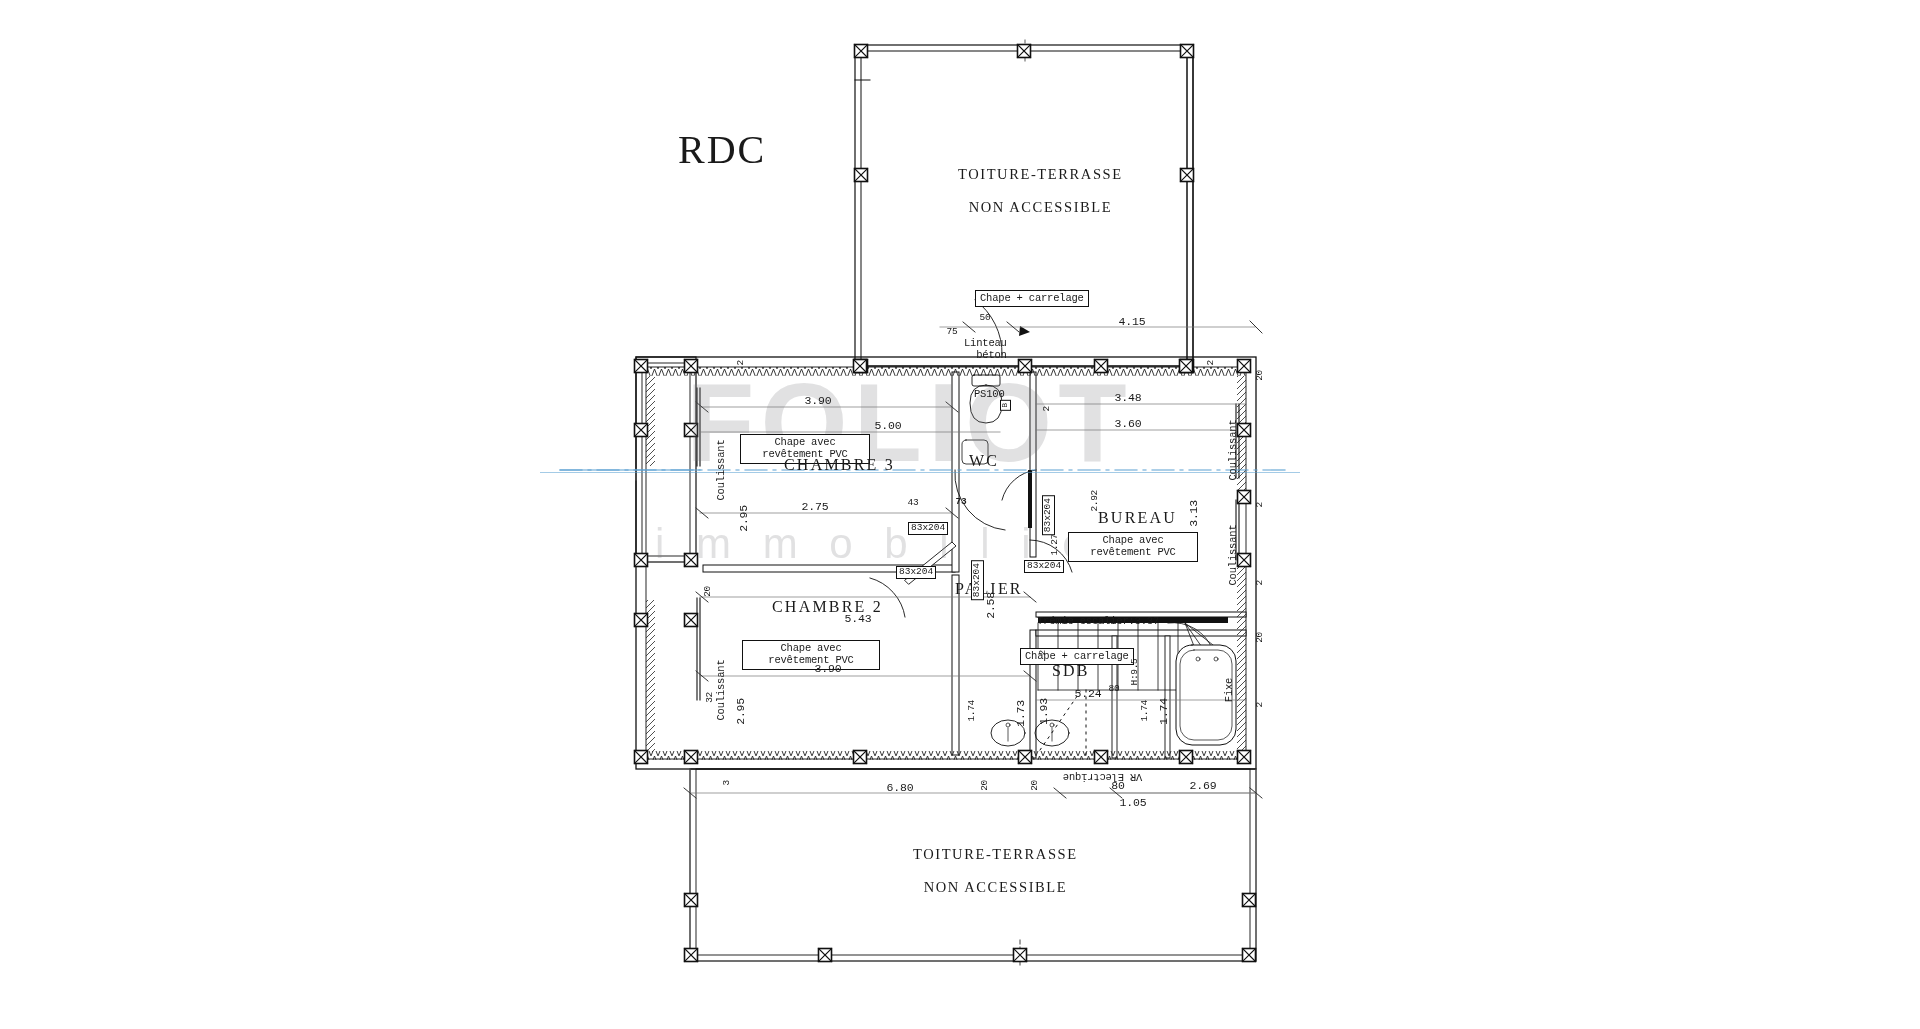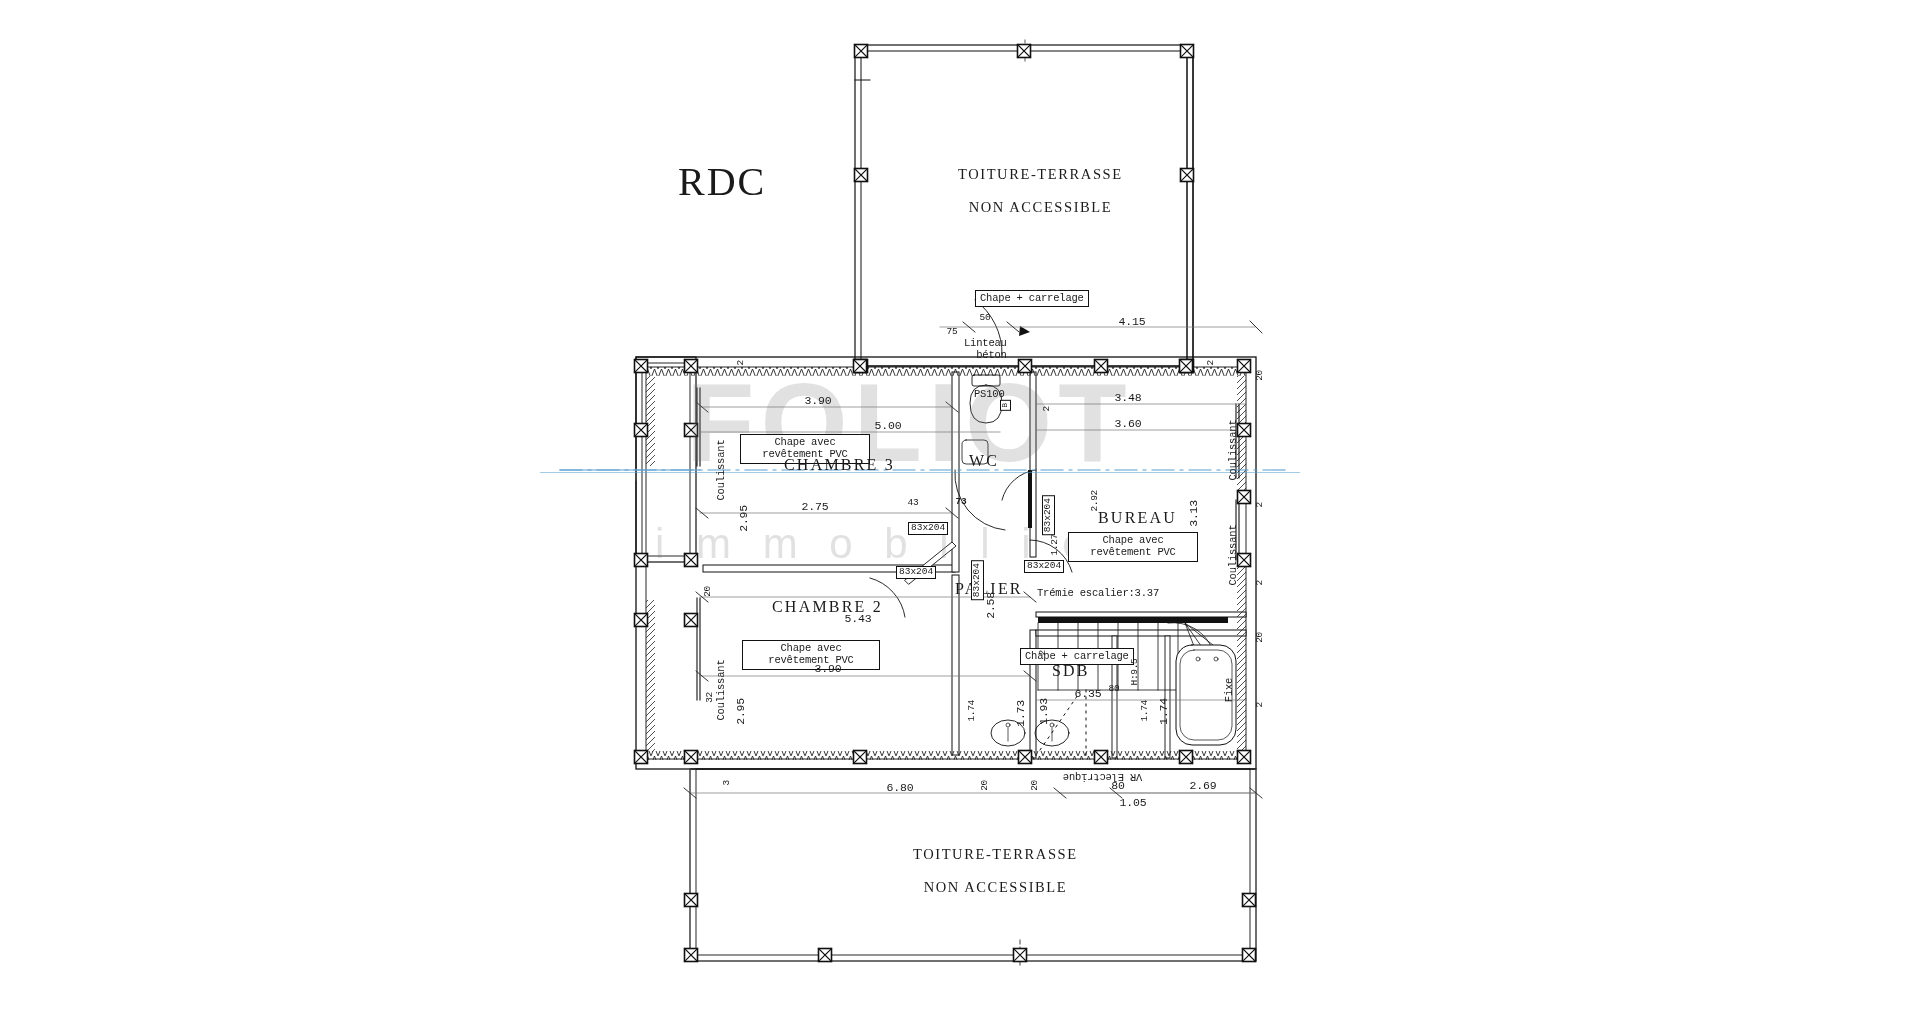--- a/index.html
+++ b/index.html
@@ -229,21 +229,21 @@
       </g>
     </g>
   </svg>
 
   <div id="wm">
     <div class="wm-main" style="left:660px;top:358px;font-size:112px;">FOLIOT</div>
     <div class="wm-sub" style="left:655px;top:520px;font-size:42px;">i m m o b i l i e r</div>
     <div class="wm-rule" style="left:540px;top:472px;width:760px;"></div>
   </div>
 
-  <div class="t title" style="left:678px;top:128px;margin-top:32px;">RDC</div>
+  <div class="t title" style="left:678px;top:128px;">RDC</div>
 
   <div class="t terr ctr" style="left:1030px;top:150px;">
     <span>TOITURE-TERRASSE</span><br>
     <span>NON ACCESSIBLE</span>
   </div>
 
   <div class="t terr ctr" style="left:985px;top:830px;">
     <span>TOITURE-TERRASSE</span><br>
     <span>NON ACCESSIBLE</span>
   </div>
@@ -268,21 +268,21 @@
   <div class="t dim ctr" style="left:818px;top:395px;">3.90</div>
   <div class="t dim ctr" style="left:888px;top:420px;">5.00</div>
   <div class="t dim ctr" style="left:815px;top:501px;">2.75</div>
 
   <div class="t dim ctr" style="left:858px;top:613px;">5.43</div>
   <div class="t dim ctr" style="left:828px;top:663px;">3.90</div>
 
   <div class="t dim ctr" style="left:1128px;top:392px;">3.48</div>
   <div class="t dim ctr" style="left:1128px;top:418px;">3.60</div>
 
-  <div class="t dim ctr" style="left:1088px;top:688px;">6.35</div>
+  <div class="t dim ctr" style="left:1088px;top:688px;">5.24</div>
 
   <div class="t dim ctr" style="left:1132px;top:316px;">4.15</div>
   <div class="t dimsm ctr" style="left:985px;top:313px;">50</div>
   <div class="t dimsm ctr" style="left:952px;top:327px;">75</div>
 
   <div class="t dim ctr" style="left:900px;top:782px;">6.80</div>
   <div class="t dim ctr" style="left:1118px;top:780px;">80</div>
   <div class="t dim ctr" style="left:1133px;top:797px;">1.05</div>
   <div class="t dim ctr" style="left:1203px;top:780px;">2.69</div>
 
@@ -318,21 +318,21 @@
   <div class="t dimsm vert" style="left:1042px;top:406px;transform:rotate(-90deg) translateX(-100%);">2</div>
   <div class="t dimsm vert" style="left:1038px;top:650px;transform:rotate(-90deg) translateX(-100%);">2</div>
 
   <div class="t note vert" style="left:716px;top:470px;transform:rotate(-90deg) translateX(-50%);">Coulissant</div>
   <div class="t note vert" style="left:716px;top:690px;transform:rotate(-90deg) translateX(-50%);">Coulissant</div>
   <div class="t note vert" style="left:1228px;top:450px;transform:rotate(-90deg) translateX(-50%);">Coulissant</div>
   <div class="t note vert" style="left:1228px;top:555px;transform:rotate(-90deg) translateX(-50%);">Coulissant</div>
 
   <div class="t note" style="left:964px;top:338px;text-align:right;">Linteau<br>béton</div>
   <div class="t note" style="left:974px;top:389px;">PS100</div>
-  <div class="t note" style="left:1037px;top:588px;">Trémie escalier:3.37</div>
+  <div class="t note" style="left:1037px;top:616px;">Trémie escalier:3.37</div>
   <div class="t note" style="left:1063px;top:770px;transform:rotate(180deg);transform-origin:center;">VR Electrique</div>
   <div class="t note vert" style="left:1224px;top:690px;transform:rotate(-90deg) translateX(-50%);">Fixe</div>
   <div class="t dimsm vert" style="left:1130px;top:672px;transform:rotate(-90deg) translateX(-50%);">H:9.5</div>
 
   <div class="t doorlbl" style="left:908px;top:522px;">83x204</div>
   <div class="t doorlbl" style="left:896px;top:566px;">83x204</div>
   <div class="t doorlbl" style="left:1024px;top:560px;">83x204</div>
   <div class="t doorlbl vert" style="left:971px;top:560px;transform:rotate(-90deg) translateX(-100%);">83x204</div>
   <div class="t doorlbl vert" style="left:1042px;top:495px;transform:rotate(-90deg) translateX(-100%);">83x204</div>
   <div class="t doorlbl vert" style="left:1000px;top:400px;transform:rotate(-90deg) translateX(-100%);font-size:8px;">B</div>

